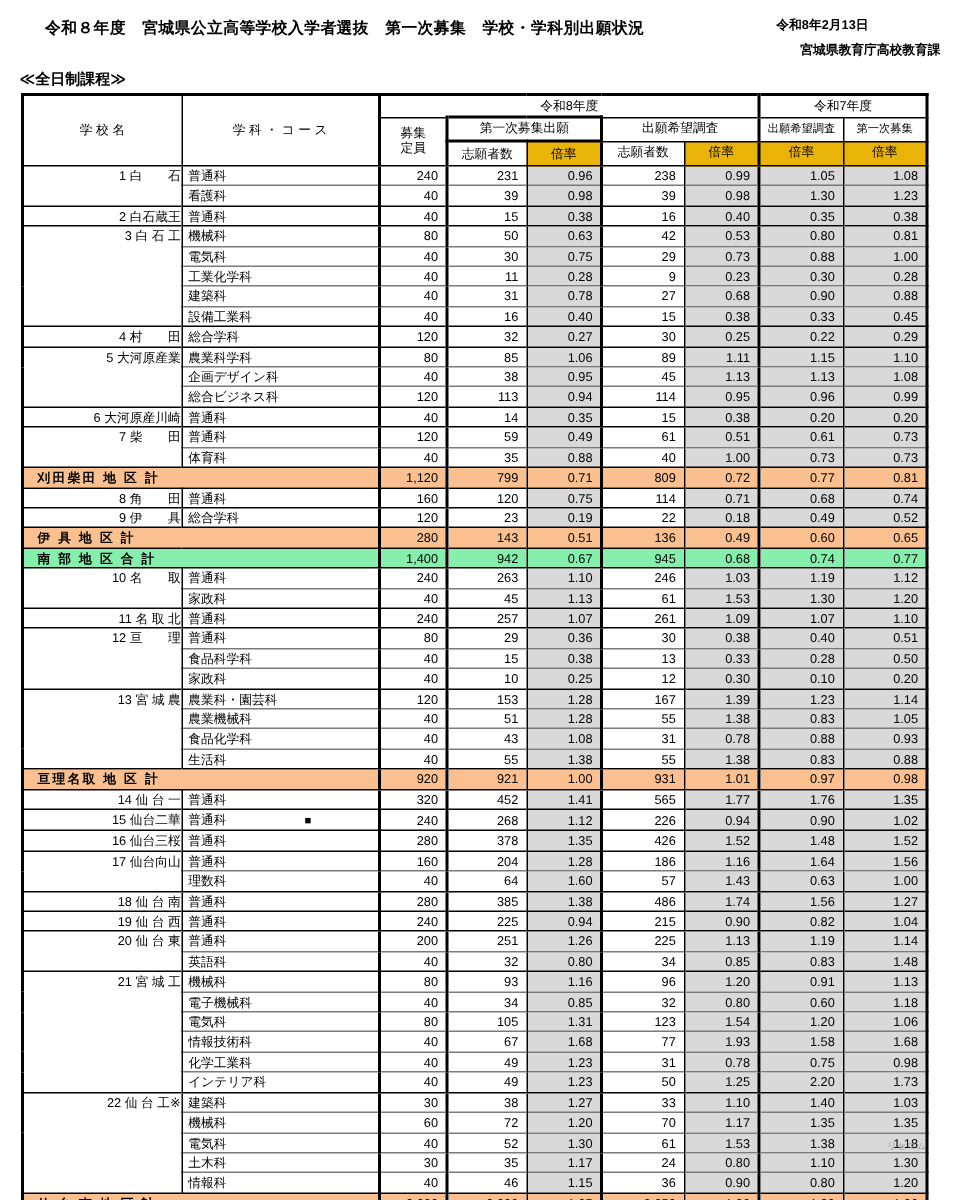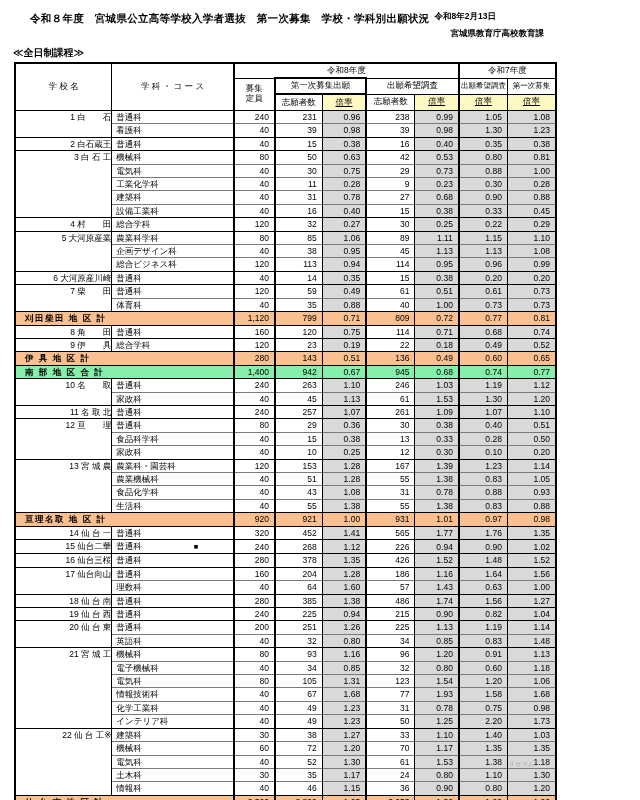--- a/index.html
+++ b/index.html
@@ -1,32 +1,32 @@
 <!DOCTYPE html>
 <html><head>
 <meta charset="utf-8">
 <style>
   html,body{margin:0;padding:0;background:#fff;}
-  .page{position:relative;width:557px;height:800px;background:#fff;overflow:hidden;
+  .page{position:relative;width:640px;height:800px;background:#fff;overflow:hidden;
         font-family:"Liberation Sans","DejaVu Sans",sans-serif;color:#000;}
   .doc-title{position:absolute;left:30px;top:12px;font-size:10.5px;font-weight:bold;letter-spacing:.3px;}
   .doc-date{position:absolute;right:14px;top:11px;font-size:8.5px;font-weight:bold;padding-right:47px;}
   .doc-org{position:absolute;right:13px;top:28px;font-size:8.5px;font-weight:bold;}
   .section-label{position:absolute;left:13px;top:46px;font-size:10px;font-weight:bold;}
 
   table.app{position:absolute;left:14px;top:62px;border-collapse:collapse;border:2px solid #000;table-layout:fixed;}
   th,td{padding:0;margin:0;}
   th{font-size:8.5px;font-weight:normal;border:1px solid #000;background:#fff;text-align:center;}
   .h-row1 th{height:13px;}
   .h-row2 th{height:14px;}
   .h-row3 th{height:15px;}
   .h-first{border:2px solid #000;font-weight:normal;}
   .h-r7s,.h-r7f{font-size:7.5px;}
   .h-cap div{line-height:1.15;}
-  th.shade{background:#fef9c3;text-decoration:underline;}
+  th.shade{background:#eab308;}
 
   td{font-size:8.5px;height:12.4px;line-height:12.4px;border-top:1px solid #7a7a7a;
      white-space:nowrap;overflow:hidden;}
   tr.grp td{border-top:1.6px solid #000;}
   .c-school{border-right:1px solid #000;}
   .c-course{border-right:2px solid #000;}
   .c-cap{border-right:2px solid #000;}
   .c-a1{border-right:1px solid #000;}
   .c-r1{border-right:2px solid #000;}
   .c-a2{border-right:1px solid #000;}

